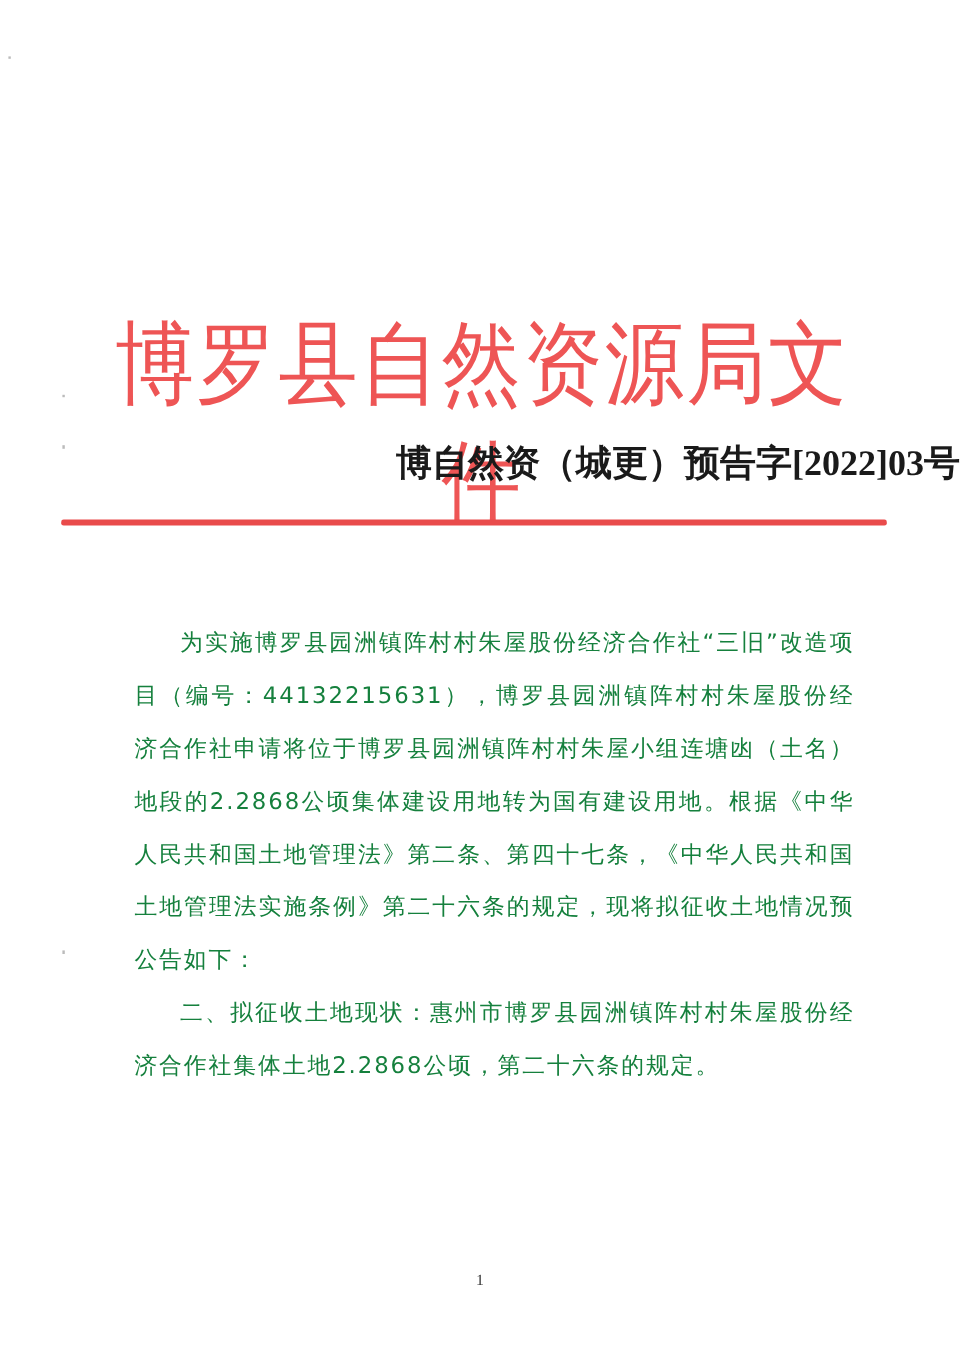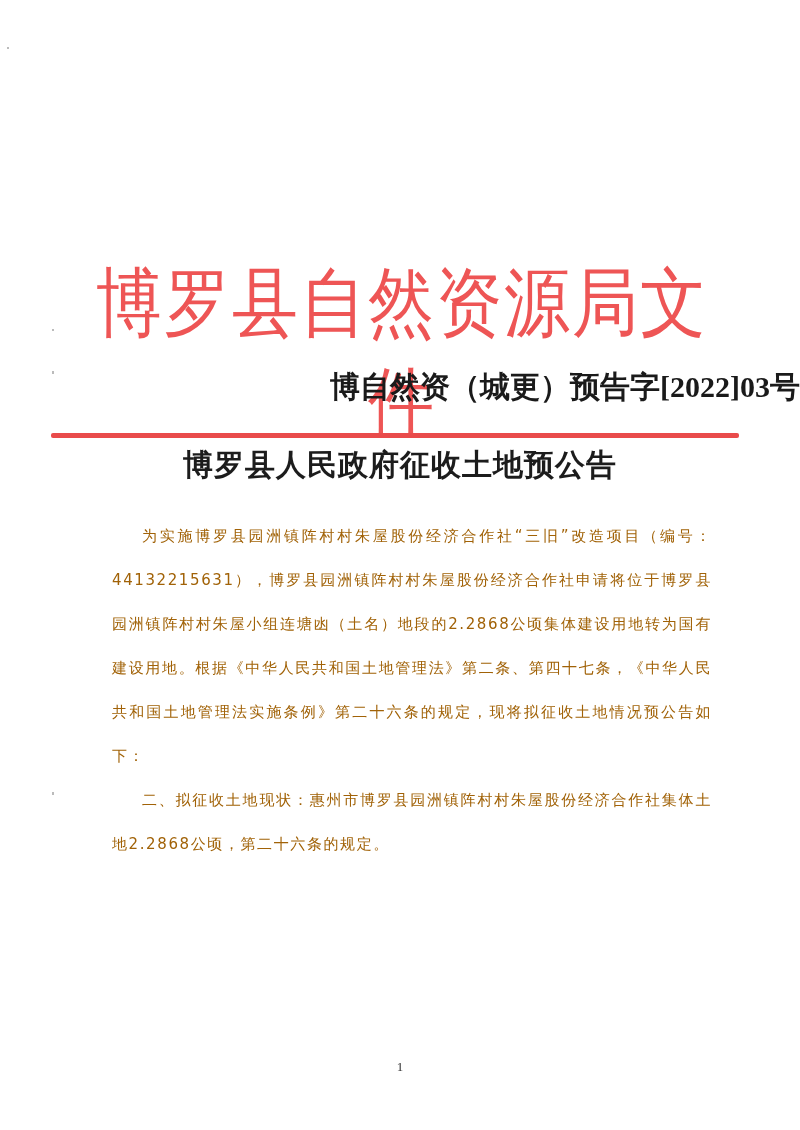--- a/index.html
+++ b/index.html
@@ -23,21 +23,21 @@
     background: #e94b4b; border-radius: 2px;
   }
   .title {
     position: absolute; left: 0; width: 800px; top: 430px; text-align: center;
     font-family: "DejaVu Serif", "Liberation Serif", serif; font-weight: bold;
     font-size: 30px; line-height: 42px; color: #1c1c1c; letter-spacing: 1px;
   }
   .body {
     position: absolute; left: 112px; top: 500px; width: 600px;
     font-family: "DejaVu Sans", "Liberation Sans", sans-serif;
-    font-size: 15px; line-height: 44px; color: #a16207;
+    font-size: 19px; line-height: 44px; color: #15803d;
     text-align: justify; letter-spacing: 1.6px;
   }
   .body p { margin: 0; text-indent: 2em; }
   .body p.sec { margin-top: 0; }
   .pagenum {
     position: absolute; left: 0; width: 800px; top: 1045px; text-align: center;
     font-family: "Liberation Serif", serif; font-size: 13px; color: #333;
   }
   .mark { position: absolute; background: #bbbbbb; }
 </style>
@@ -46,21 +46,20 @@
 
 <div class="page">
   <div class="mark" style="left:7px;top:33px;width:2px;height:2px;"></div>
   <div class="mark" style="left:52px;top:315px;width:2px;height:2px;"></div>
   <div class="mark" style="left:52px;top:357px;width:2px;height:3px;"></div>
   <div class="mark" style="left:52px;top:778px;width:2px;height:3px;"></div>
 
   <div class="masthead">博罗县自然资源局文件</div>
   <div class="docno">博自然资（城更）预告字[2022]03号</div>
   <div class="rule"></div>
-  <div class="title">博罗县人民政府征收土地预公告</div>
 
   <div class="body">
     <p>为实施博罗县园洲镇阵村村朱屋股份经济合作社“三旧”改造项目（编号：44132215631），博罗县园洲镇阵村村朱屋股份经济合作社申请将位于博罗县园洲镇阵村村朱屋小组连塘凼（土名）地段的2.2868公顷集体建设用地转为国有建设用地。根据《中华人民共和国土地管理法》第二条、第四十七条，《中华人民共和国土地管理法实施条例》第二十六条的规定，现将拟征收土地情况预公告如下：</p>
     <p class="sec">二、拟征收土地现状：惠州市博罗县园洲镇阵村村朱屋股份经济合作社集体土地2.2868公顷，第二十六条的规定。</p>
   </div>
 
   <div class="pagenum">1</div>
 </div>
 
 </body></html>

